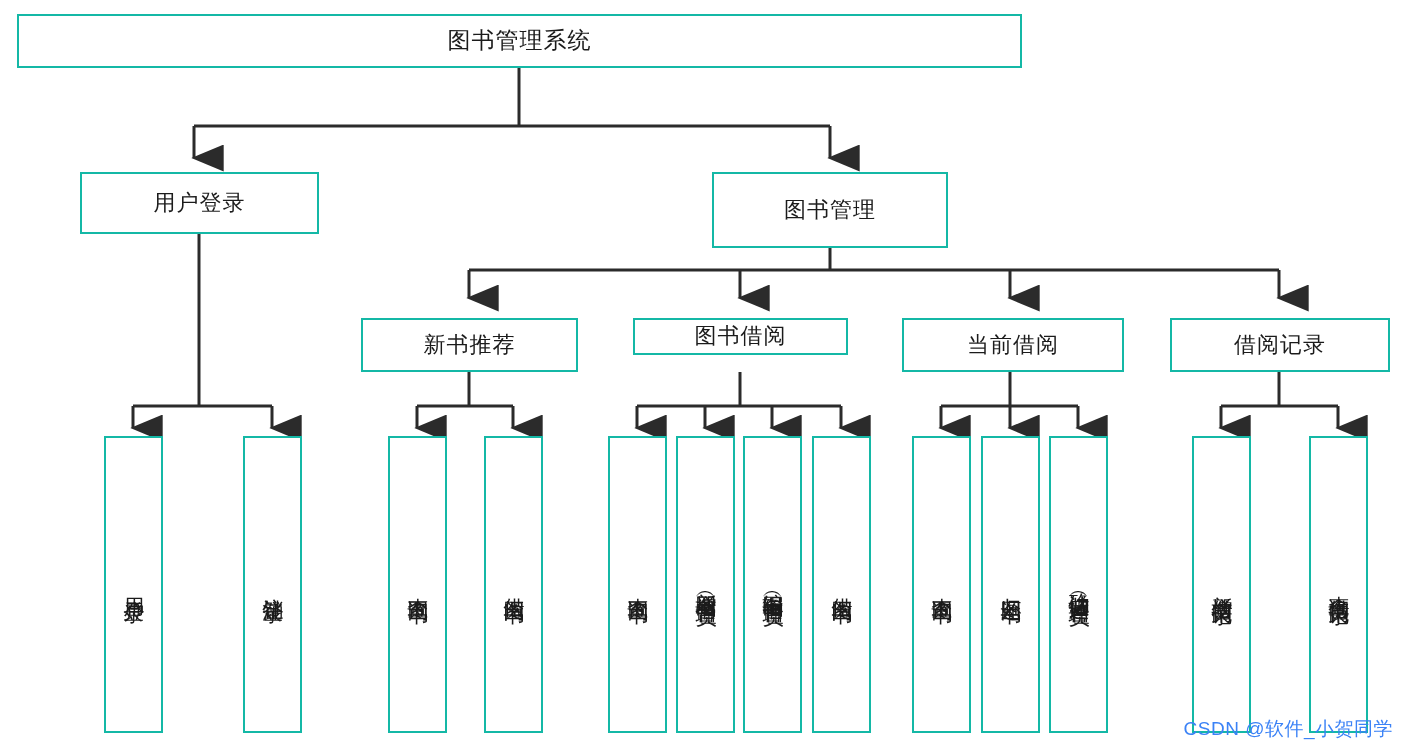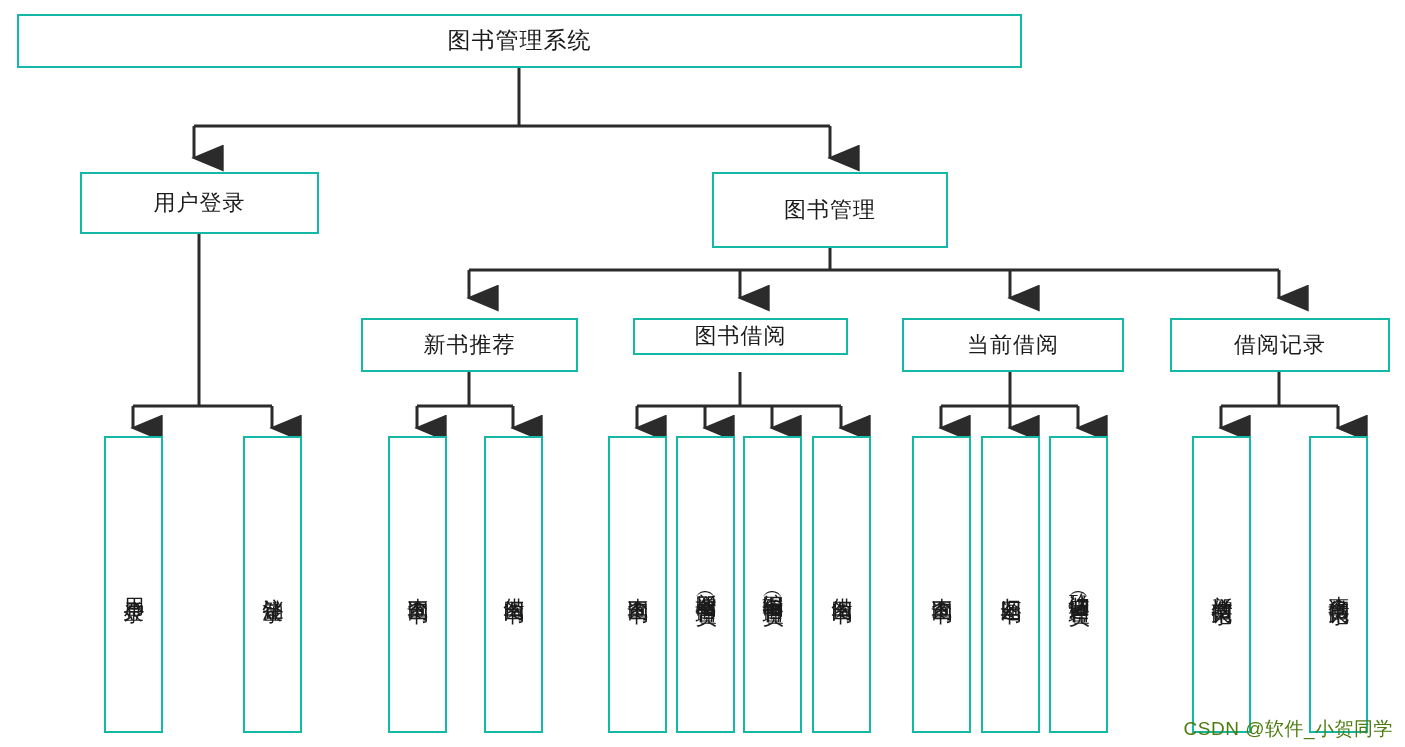--- a/index.html
+++ b/index.html
@@ -55,21 +55,21 @@
     line-height: 1.18;
     text-align: center;
     white-space: nowrap;
     display: block;
   }
   .watermark {
     position: absolute;
     right: 12px;
     bottom: 5px;
     font-size: 19px;
-    color: #4d7c0f;
+    color: #3b82f6;
     letter-spacing: 0.5px;
     white-space: nowrap;
     z-index: 5;
     font-family: "Liberation Sans", "DejaVu Sans", sans-serif;
   }
 </style>
 </head>
 <body>
 
 <div id="canvas">

